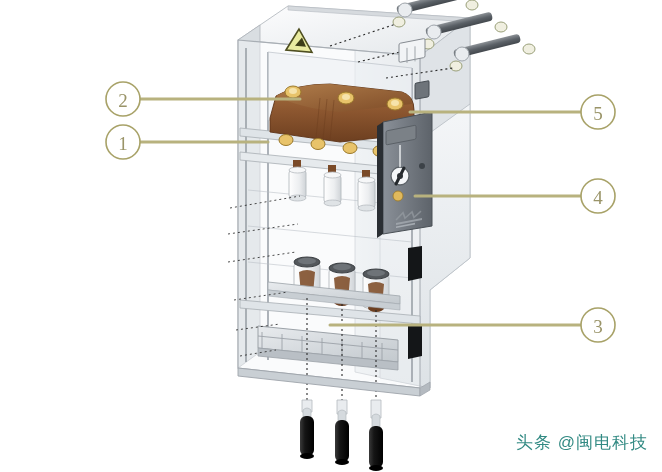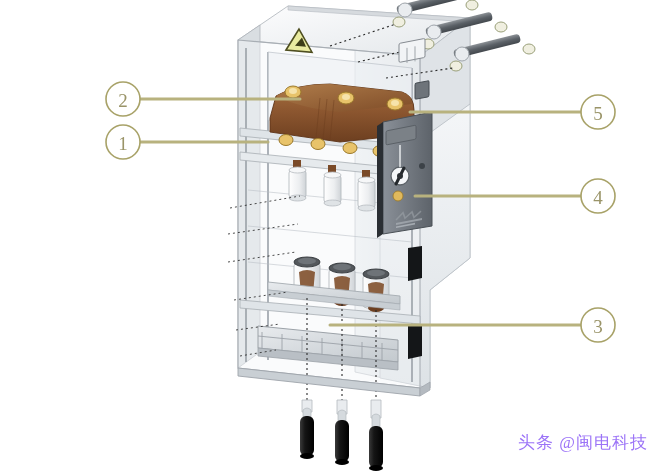--- a/index.html
+++ b/index.html
@@ -33,23 +33,23 @@
     font-size: 19px;
     fill: #9a9468;
     text-anchor: middle;
     dominant-baseline: central;
     letter-spacing: 0px;
   }
   .watermark {
     position: absolute;
     right: 14px;
     bottom: 18px;
-    font-family: Liberation Serif, serif;
+    font-family: Liberation Sans, sans-serif;
     font-size: 17px;
-    color: #8b5cf6;
+    color: #0f766e;
     letter-spacing: 1px;
     white-space: nowrap;
     opacity: 0.85;
   }
 </style>
 </head>
 <body>
 
 <div id="stage">
 

